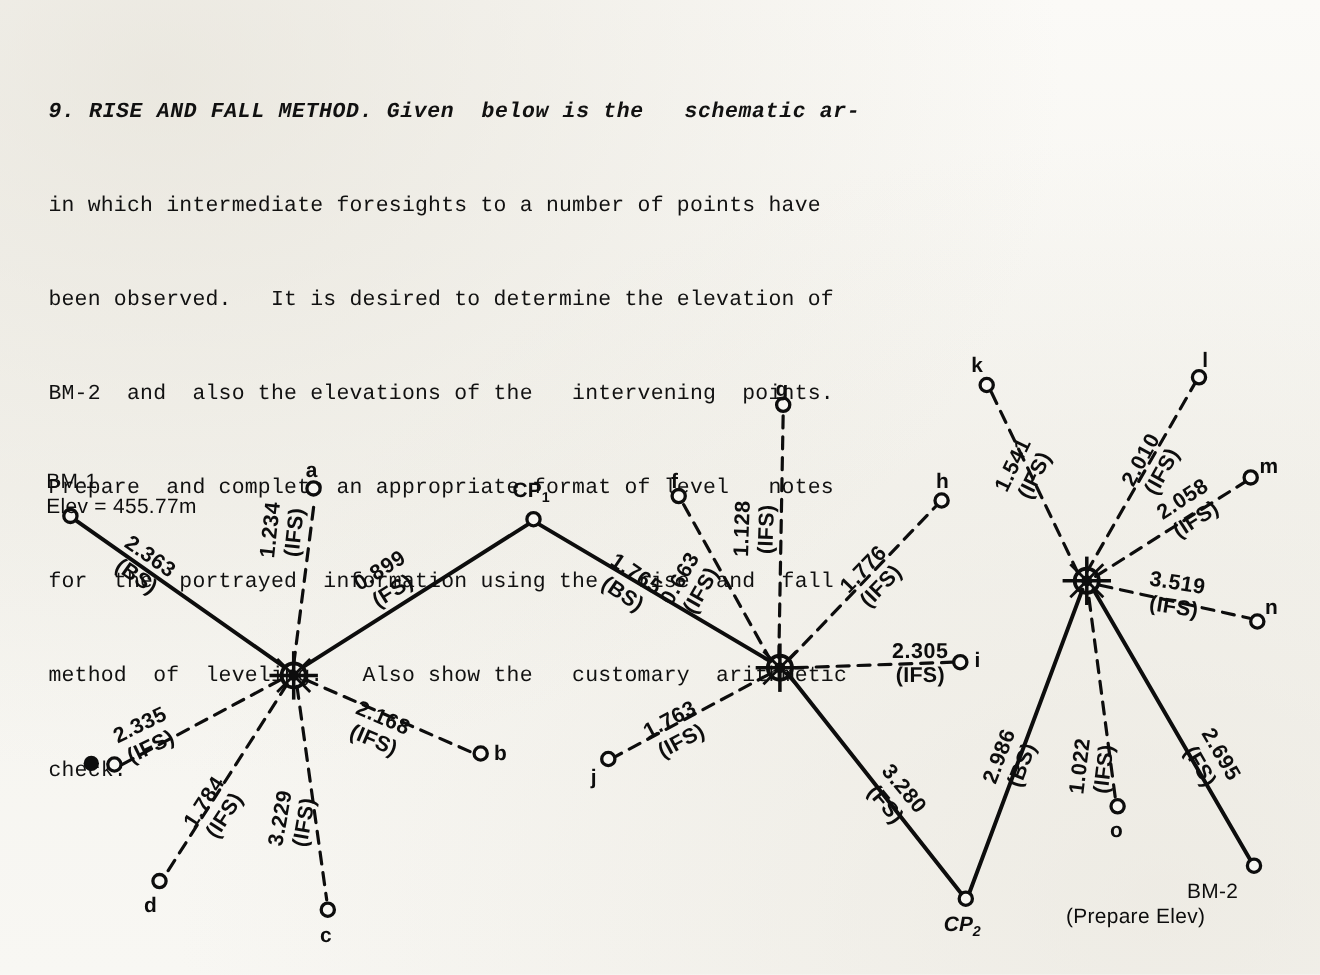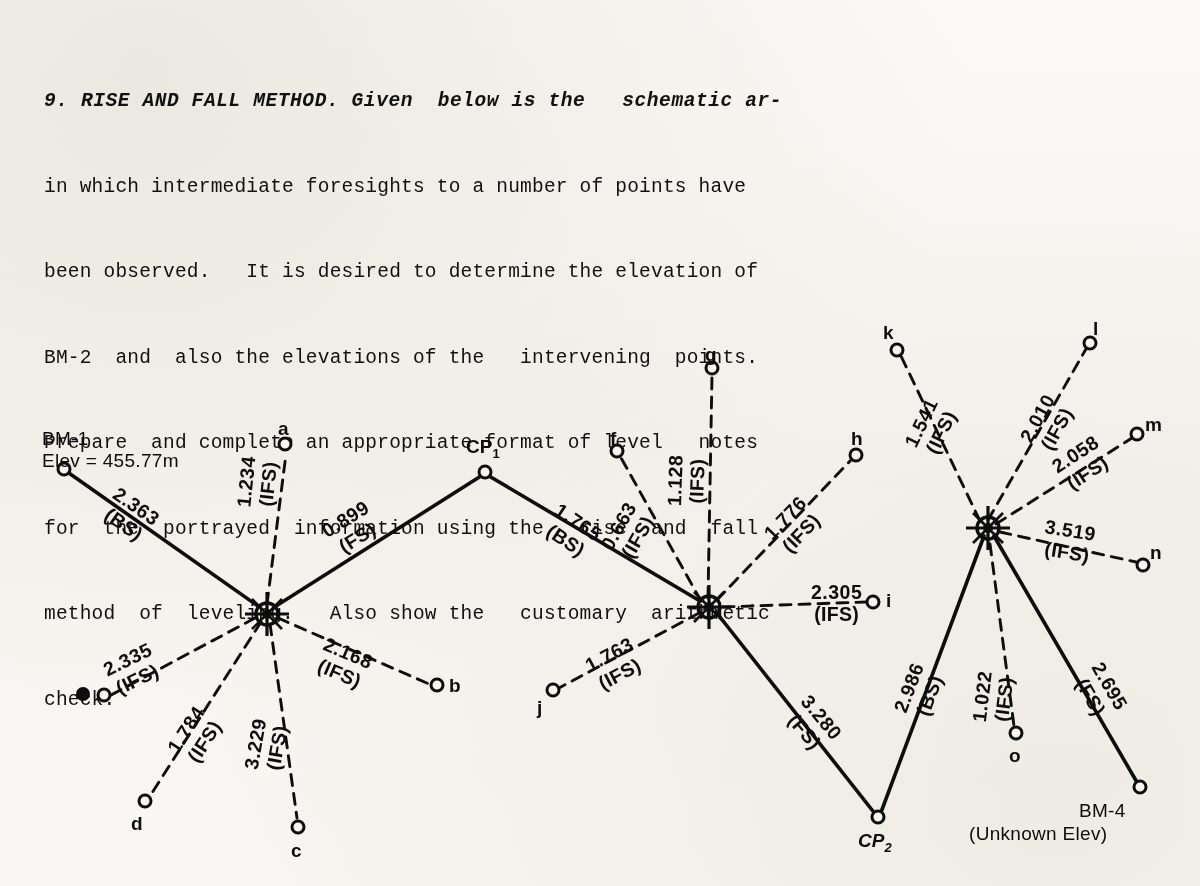--- a/index.html
+++ b/index.html
@@ -180,22 +180,22 @@
 
   <div class="lbl bm-title" style="left:42px; top:110px;">BM-1</div>
   <div class="lbl bm-title" style="left:42px; top:132px;">Elev = 455.77m</div>
 
   <div class="lbl cp-title" style="left:466px; top:118px;">
     <span>CP</span><sub>1</sub>
   </div>
   <div class="lbl cp-title" style="left:858px; top:512px;font-style:italic;">
     <span>CP</span><sub>2</sub>
   </div>
-  <div class="lbl bm-title" style="left:1079px; top:482px;">BM-4</div>
-  <div class="lbl bm-title" style="left:969px; top:505px;">(Unknown Elev)</div>
+  <div class="lbl bm-title" style="left:1079px; top:482px;">BM-2</div>
+  <div class="lbl bm-title" style="left:969px; top:505px;">(Prepare Elev)</div>
 
   <div class="lbl pt-letter" style="left:278px; top:100px;">a</div>
   <div class="lbl pt-letter" style="left:449px; top:357px;">b</div>
   <div class="lbl pt-letter" style="left:291px; top:522px;">c</div>
   <div class="lbl pt-letter" style="left:131px; top:495px;">d</div>
 
   <div class="lbl pt-letter" style="left:610px; top:110px;">f</div>
   <div class="lbl pt-letter" style="left:705px; top:026px;">g</div>
   <div class="lbl pt-letter" style="left:851px; top:110px;">h</div>
   <div class="lbl pt-letter" style="left:886px; top:272px;">i</div>

